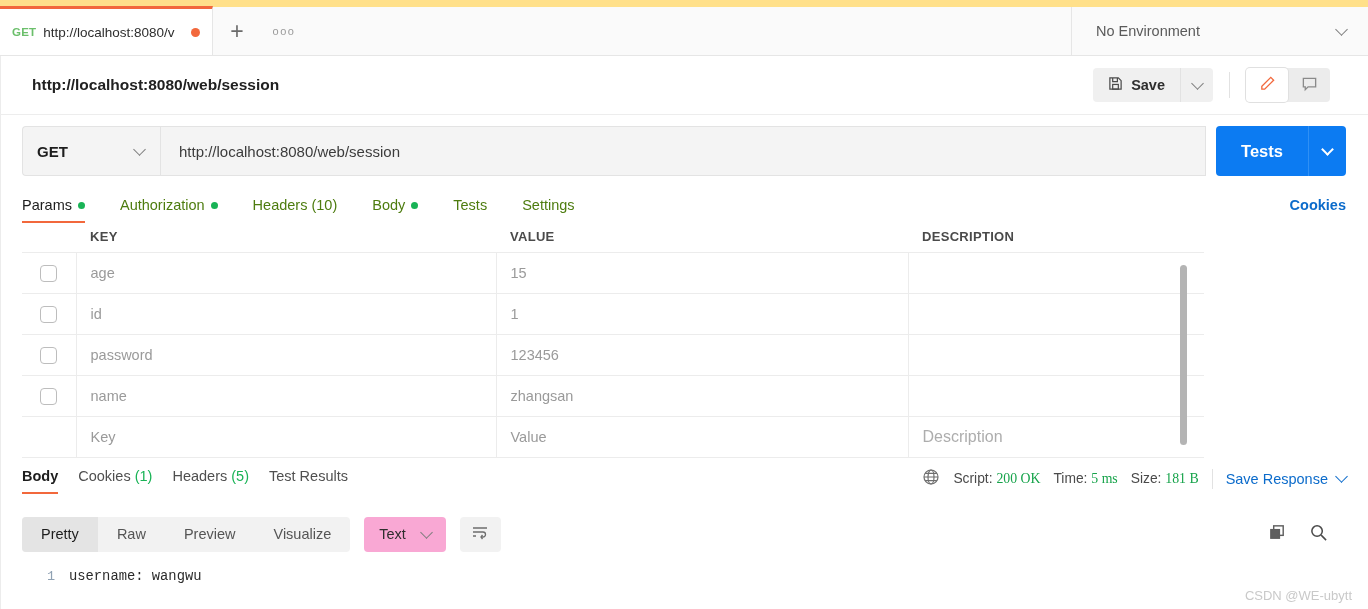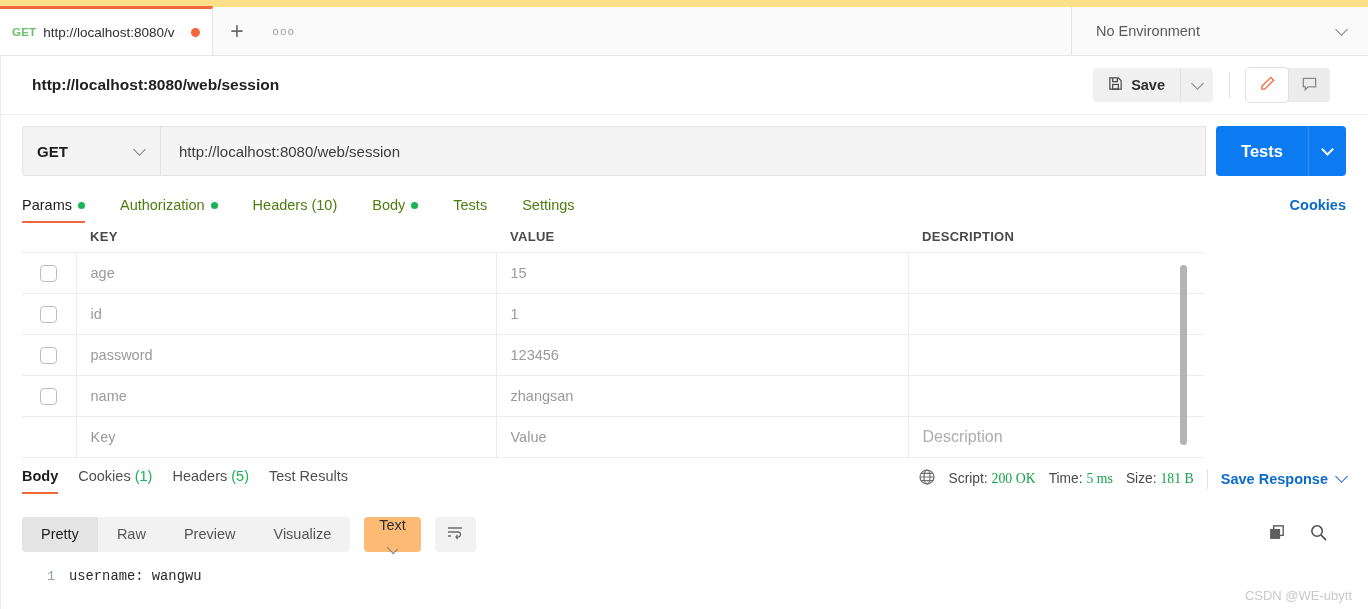--- a/index.html
+++ b/index.html
@@ -194,37 +194,37 @@
     content:""; position:absolute; left:0; right:20px; bottom:0;
     height:2.5px; background:#f2683c;
   }
   .cnt { color:#19b356; }
   .meta {
     margin-left:auto; display:flex; align-items:center; gap:13px;
     font-size:13.8px; color:#4a4a4a; padding-bottom:8px;
   }
   .meta .ok { color:#16a34a;font-family:Liberation Serif, serif; }
   .meta-div { width:1px; height:20px; background:#e2e2e2; }
-  .saveresp { color:#0b6bcb; font-weight:700; font-size:14.5px; display:flex; align-items:center; gap:9px; }
+  .saveresp { color:#0b6bcb; font-weight:400; font-size:14.5px; display:flex; align-items:center; gap:9px; }
 
   
   .bodybar {
     position:absolute; top:508px; left:0; width:1368px; height:52px;
     display:flex; align-items:center; padding:0 22px;
   }
   .seg { display:flex; background:#f2f2f2; border-radius:4px; overflow:hidden; }
   .seg > div {
     height:35px; padding:0 19px; display:flex; align-items:center;
     font-size:14.5px; color:#555;
   }
   .seg > div.active { background:#e4e4e4; color:#1d1d1d; }
   .textsel {
-    margin-left:14px; height:35px; background:#fdba74; border-radius:4px;
+    margin-left:14px; height:35px; background:#f9a8d4; border-radius:4px;
     display:flex; align-items:center; gap:16px; padding:0 15px;
-    font-size:14.5px; color:#2e2e2e;flex-direction:column;
+    font-size:14.5px; color:#2e2e2e;
   }
   .wrapbtn {
     margin-left:14px; width:41px; height:35px; background:#f2f2f2; border-radius:4px;
     display:flex; align-items:center; justify-content:center;
   }
   .bodybar-right { margin-left:auto; display:flex; align-items:center; gap:22px; padding-right:18px; }
 
   
   .codearea {
     position:absolute; top:560px; left:0; width:1368px; height:49px;

